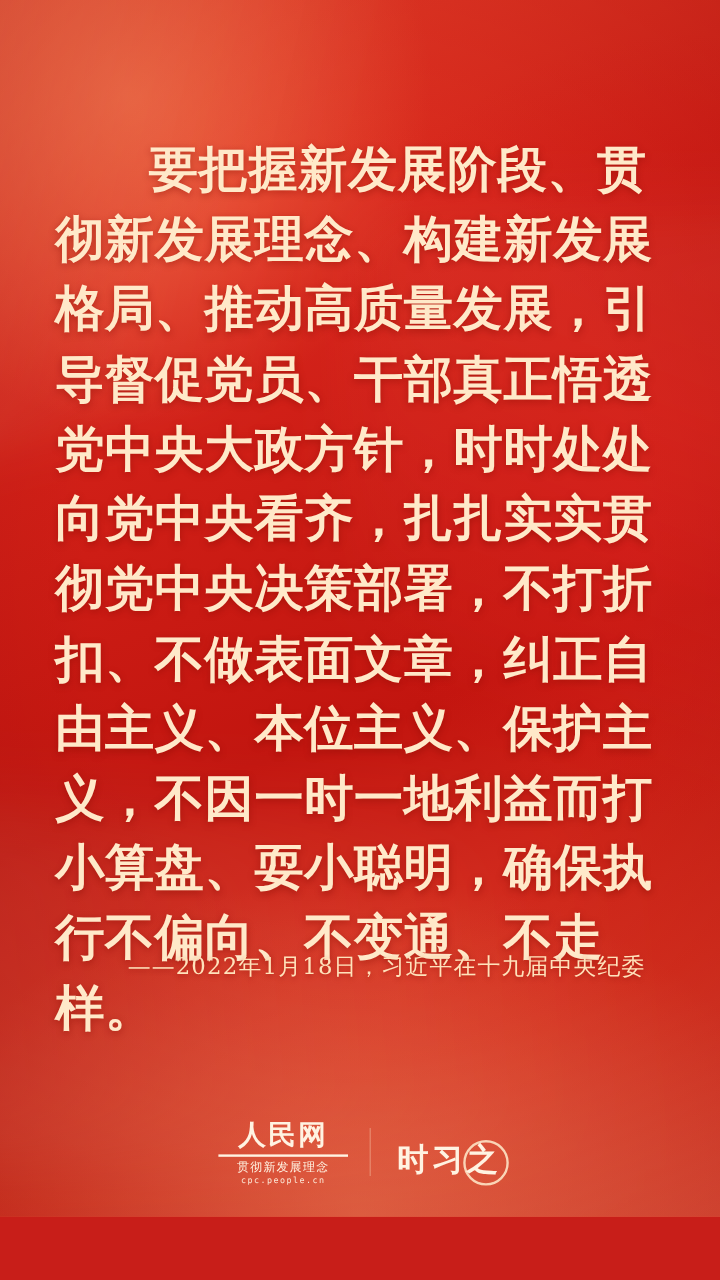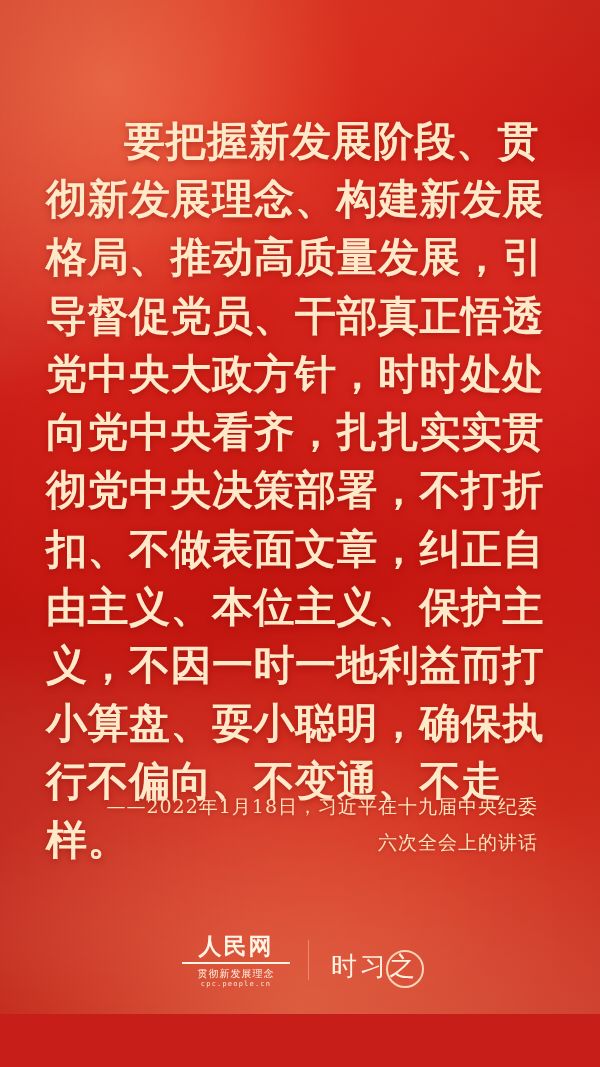--- a/index.html
+++ b/index.html
@@ -146,21 +146,21 @@
     right: -6px;
     bottom: -4px;
     width: 34px;
     height: 34px;
     border-radius: 50%;
     border: 2px solid rgba(255,235,205,0.85);
   }
   .logo-brand .txt {
     font-family: "DejaVu Serif", "Liberation Serif", serif;
     font-size: 26px;
-    font-weight: 400;
+    font-weight: 700;
     color: #fff3e2;
     letter-spacing: 3px;
     position: relative;
     z-index: 2;
     margin-top: 12px;
   }
   .divider-dot {
     width: 1px;
     height: 40px;
     background: rgba(255,235,205,0.35);
@@ -173,21 +173,20 @@
 
   <div class="streak s1"></div>
   <div class="streak s2"></div>
   <div class="streak s3"></div>
   <div class="vignette"></div>
 
   <div class="quote">要把握新发展阶段、贯彻新发展理念、构建新发展格局、推动高质量发展，引导督促党员、干部真正悟透党中央大政方针，时时处处向党中央看齐，扎扎实实贯彻党中央决策部署，不打折扣、不做表面文章，纠正自由主义、本位主义、保护主义，不因一时一地利益而打小算盘、耍小聪明，确保执行不偏向、不变通、不走样。</div>
 
   <div class="attribution">
     <span class="line1">——2022年1月18日，习近平在十九届中央纪委</span>
-    <span class="line2">六次全会上的讲话</span>
   </div>
 
   <div class="footer">
     <div class="logo-people">
       <div class="glyph">人民网</div>
       <div class="rule"></div>
       <div class="cn">贯彻新发展理念</div>
       <div class="en">cpc.people.cn</div>
     </div>
 

